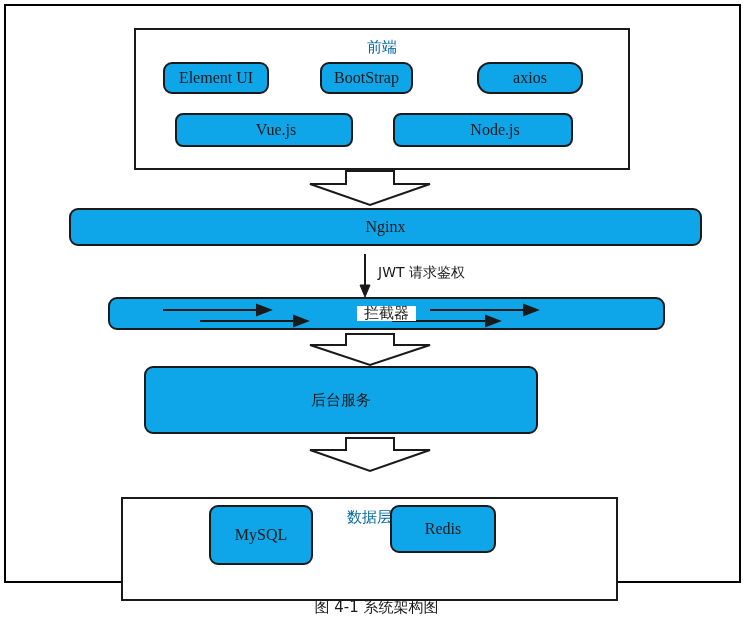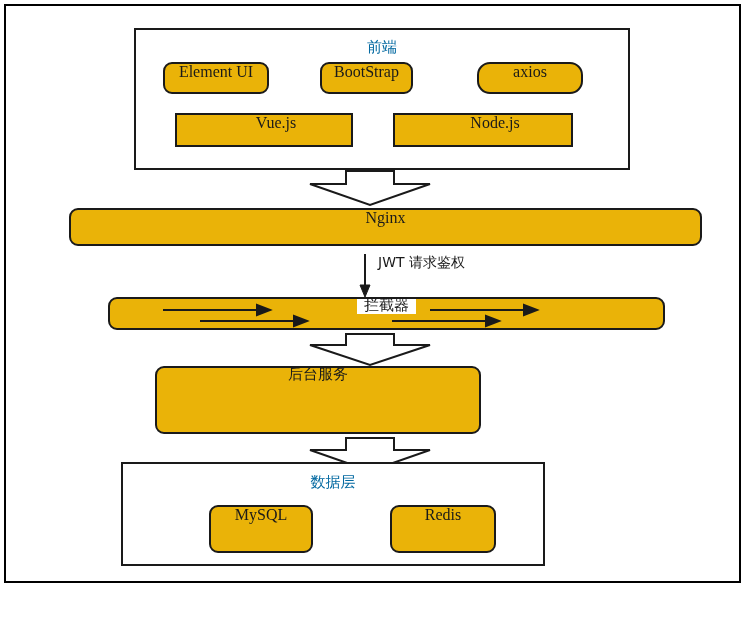--- a/index.html
+++ b/index.html
@@ -24,28 +24,28 @@
     top: 4px;
     width: 737px;
     height: 579px;
     border: 2px solid #000000;
     box-sizing: border-box;
   }
   .box {
     position: absolute;
     box-sizing: border-box;
     border: 2px solid #1a1a1a;
-    background: #eab308;
+    background: #0ea5e9;
     display: flex;
-    align-items: flex-start;
+    align-items: center;
     justify-content: center;
     text-align: center;
   }
   .box.rounded { border-radius: 9px; }
-  .box.sharp   { border-radius: 0; padding-left: 24px; }
+  .box.sharp   { border-radius: 8px; padding-left: 24px; }
   .group-box {
     position: absolute;
     box-sizing: border-box;
     border: 2px solid #1a1a1a;
     background: #ffffff;
   }
   .group-title {
     position: absolute;
     left: 0;
     right: 0;
@@ -56,21 +56,21 @@
     line-height: 1;
   }
   .label-en {
     font-size: 16px;
     font-family: "Liberation Serif", "DejaVu Serif", serif;
     color: #1a1a1a;
     line-height: 1;
   }
   .label-cn {
     font-size: 15px;
-    font-family: Liberation Mono, monospace;
+    font-family: Liberation Serif, serif;
     color: #1a1a1a;
     line-height: 1;
   }
   .arrow-svg {
     position: absolute;
     overflow: visible;
   }
   .edge-label {
     position: absolute;
     font-size: 14px;
@@ -127,21 +127,21 @@
   </svg>
 
   <div class="box rounded" style="left:69px; top:208px; width:633px; height:38px;">
     <span class="label-en">Nginx</span>
   </div>
 
   <svg class="arrow-svg" style="left:356px; top:254px;" width="18" height="44" viewBox="0 0 18 44">
     <line x1="9" y1="0" x2="9" y2="35" stroke="#1a1a1a" stroke-width="2"></line>
     <polygon points="9,43 4,31 14,31" fill="#1a1a1a" stroke="#1a1a1a" stroke-width="1"></polygon>
   </svg>
-  <div class="edge-label" style="left:378px; top:255px;">JWT 请求鉴权</div>
+  <div class="edge-label" style="left:378px; top:265px;">JWT 请求鉴权</div>
 
   <div class="box rounded" style="left:108px; top:297px; width:557px; height:33px;">
     <svg class="arrow-svg" style="left:0; top:0;" width="557" height="33" viewBox="0 0 557 33">
       <g stroke="#1a1a1a" stroke-width="2" fill="#1a1a1a">
         <line x1="53" y1="11" x2="148" y2="11"></line>
         <polygon points="160,11 147,6 147,16"></polygon>
         <line x1="90" y1="22" x2="185" y2="22"></line>
         <polygon points="197,22 184,17 184,27"></polygon>
         <line x1="320" y1="11" x2="415" y2="11"></line>
         <polygon points="427,11 414,6 414,16"></polygon>
@@ -149,34 +149,35 @@
         <polygon points="389,22 376,17 376,27"></polygon>
       </g>
     </svg>
     <span class="label-cn" style="position:relative; z-index:2; background:#ffffff; padding:0 7px;">拦截器</span>
   </div>
 
   <svg class="arrow-svg" style="left:309px; top:333px;" width="122" height="33" viewBox="0 0 122 33">
     <polygon points="37,1 85,1 85,12 121,12 61,32 1,12 37,12" fill="#ffffff" stroke="#1a1a1a" stroke-width="2" stroke-linejoin="miter"></polygon>
   </svg>
 
-  <div class="box rounded" style="left:155px; top:366px; width:326px; height:68px;">
+  <div class="box rounded" style="left:144px; top:366px; width:394px; height:68px;">
     <span class="label-cn">后台服务</span>
   </div>
 
   <svg class="arrow-svg" style="left:309px; top:437px;" width="122" height="35" viewBox="0 0 122 35">
     <polygon points="37,1 85,1 85,13 121,13 61,34 1,13 37,13" fill="#ffffff" stroke="#1a1a1a" stroke-width="2" stroke-linejoin="miter"></polygon>
   </svg>
 
-  <div class="group-box" style="left:121px; top:462px; width:424px; height:104px;">
+  <div class="group-box" style="left:121px; top:497px; width:497px; height:104px;">
     <div class="group-title" style="top:11px;">数据层</div>
   </div>
 
-  <div class="box rounded" style="left:209px; top:505px; width:104px; height:48px;">
+  <div class="box rounded" style="left:209px; top:505px; width:104px; height:60px;">
     <span class="label-en">MySQL</span>
   </div>
 
   <div class="box rounded" style="left:390px; top:505px; width:106px; height:48px;">
     <span class="label-en">Redis</span>
   </div>
 
+  <div class="caption">图 4-1  系统架构图</div>
 
 </div>
 
 </body></html>

